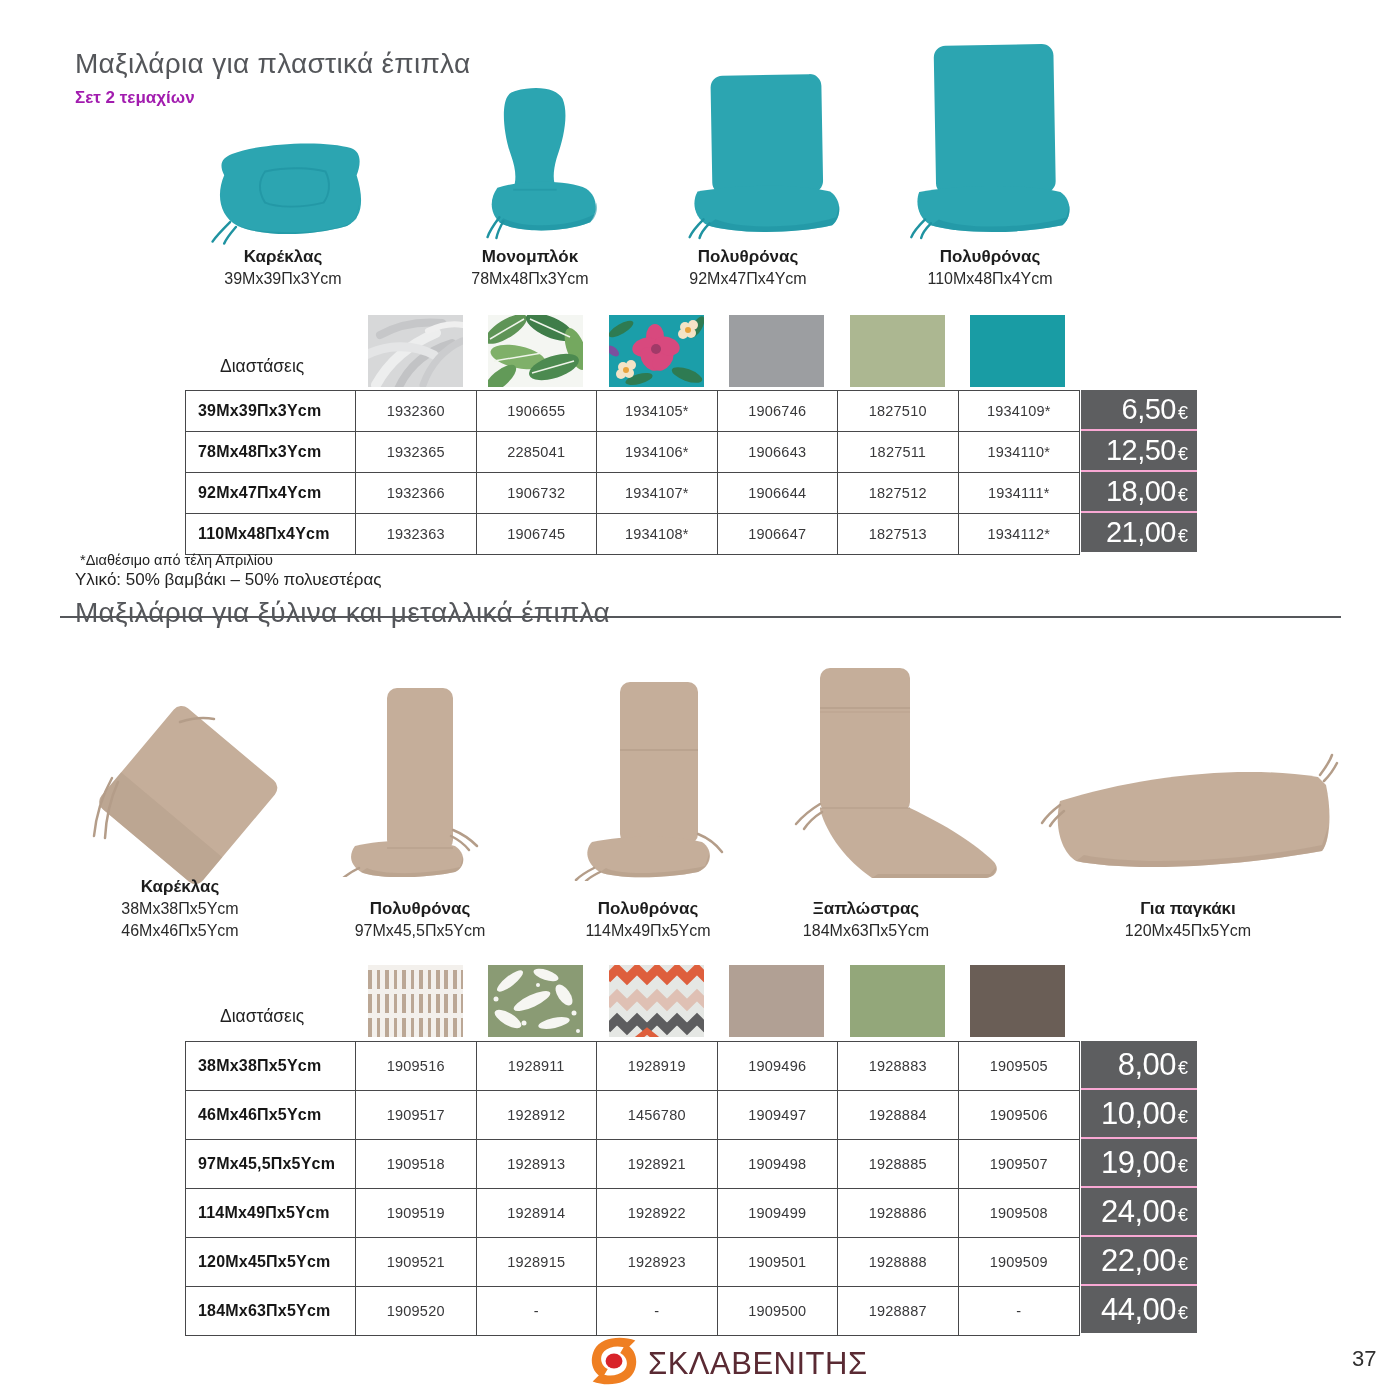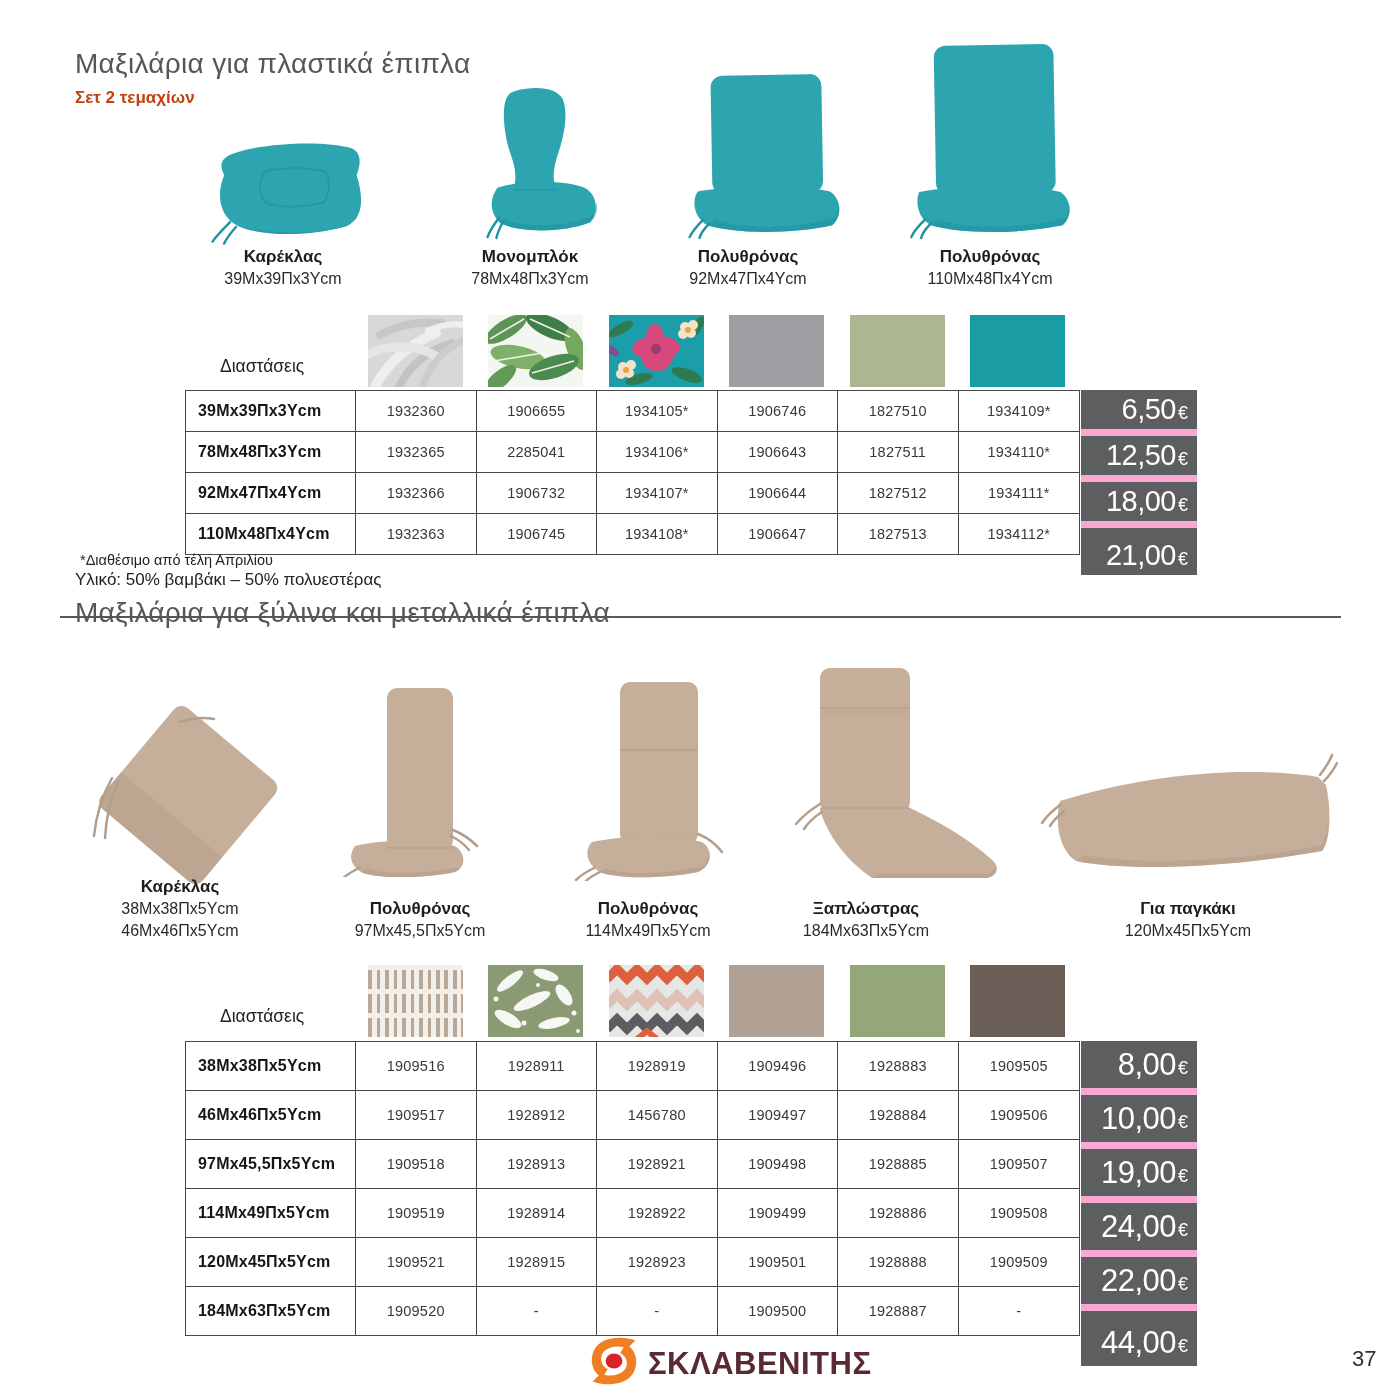--- a/index.html
+++ b/index.html
@@ -2,21 +2,21 @@
 <html><head>
 <meta charset="utf-8">
 <style>
   html,body{margin:0;padding:0;background:#fff;}
   .page{position:relative;width:1400px;height:1400px;background:#ffffff;overflow:hidden;
         font-family:"Liberation Sans", sans-serif;color:#232323;}
   .abs{position:absolute;}
 
   
   .sec-title{font-size:28px;font-weight:300;color:#54565a;letter-spacing:.3px;}
-  .sec-sub{font-size:17px;font-weight:600;color:#c2410c;}
+  .sec-sub{font-size:17px;font-weight:600;color:#a21caf;}
 
   
   .plabel{text-align:center;line-height:22px;}
   .plabel .pname{font-weight:700;font-size:17px;color:#1d1d1d;}
   .plabel .pdim{font-size:16px;color:#2a2a2a;}
 
   
   .dim-header{font-size:17.5px;color:#1f1f1f;}
 
   
@@ -42,36 +42,36 @@
   .cell:nth-child(7n){border-right:none;}
   .cell.lr{border-bottom:none;}
   .cell.dim{justify-content:flex-start;padding-left:12px;font-weight:700;
     font-size:16px;color:#161616;}
   .t1 .cell{height:40px;}
   .t2 .cell{height:48px;}
 
   
   .price-block{background:#5D5E60;width:116px;}
   .price-row{display:flex;align-items:center;justify-content:flex-end;
-    padding-right:9px;border-bottom:7px solid #f9a8d4;color:#fff;}
-  .price-row:last-child{border-bottom:none;margin-top:8px;}
+    padding-right:9px;border-bottom:2px solid #f9a8d4;color:#fff;}
+  .price-row:last-child{border-bottom:none;}
   .pb1 .price-row{height:39px;}
   .pb2 .price-row{height:47px;}
   .pval{font-size:29px;font-weight:400;letter-spacing:-.5px;}
   .pb2 .pval{font-size:31px;}
   .peur{font-size:18px;margin-left:2px;transform:translateY(4px);}
 
   
   .note1{font-size:17px;color:#232323;margin-top:12px;}
   .note2{font-size:14.5px;color:#232323;}
 
   .divider{height:2px;background:#55575B;}
 
   
-  .brand-text{font-size:31px;font-weight:700;color:#5A2A33;letter-spacing:.5px;}
+  .brand-text{font-size:31px;font-weight:400;color:#5A2A33;letter-spacing:.5px;}
   .page-num{font-size:22px;color:#2f2f2f;}
 
   .cushion svg{display:block;width:100%;height:100%;}
 </style>
 </head>
 <body>
 
 <div class="page">
 
   <div class="abs sec-title" style="left:75px;top:48px;">Μαξιλάρια για πλαστικά έπιπλα</div>

